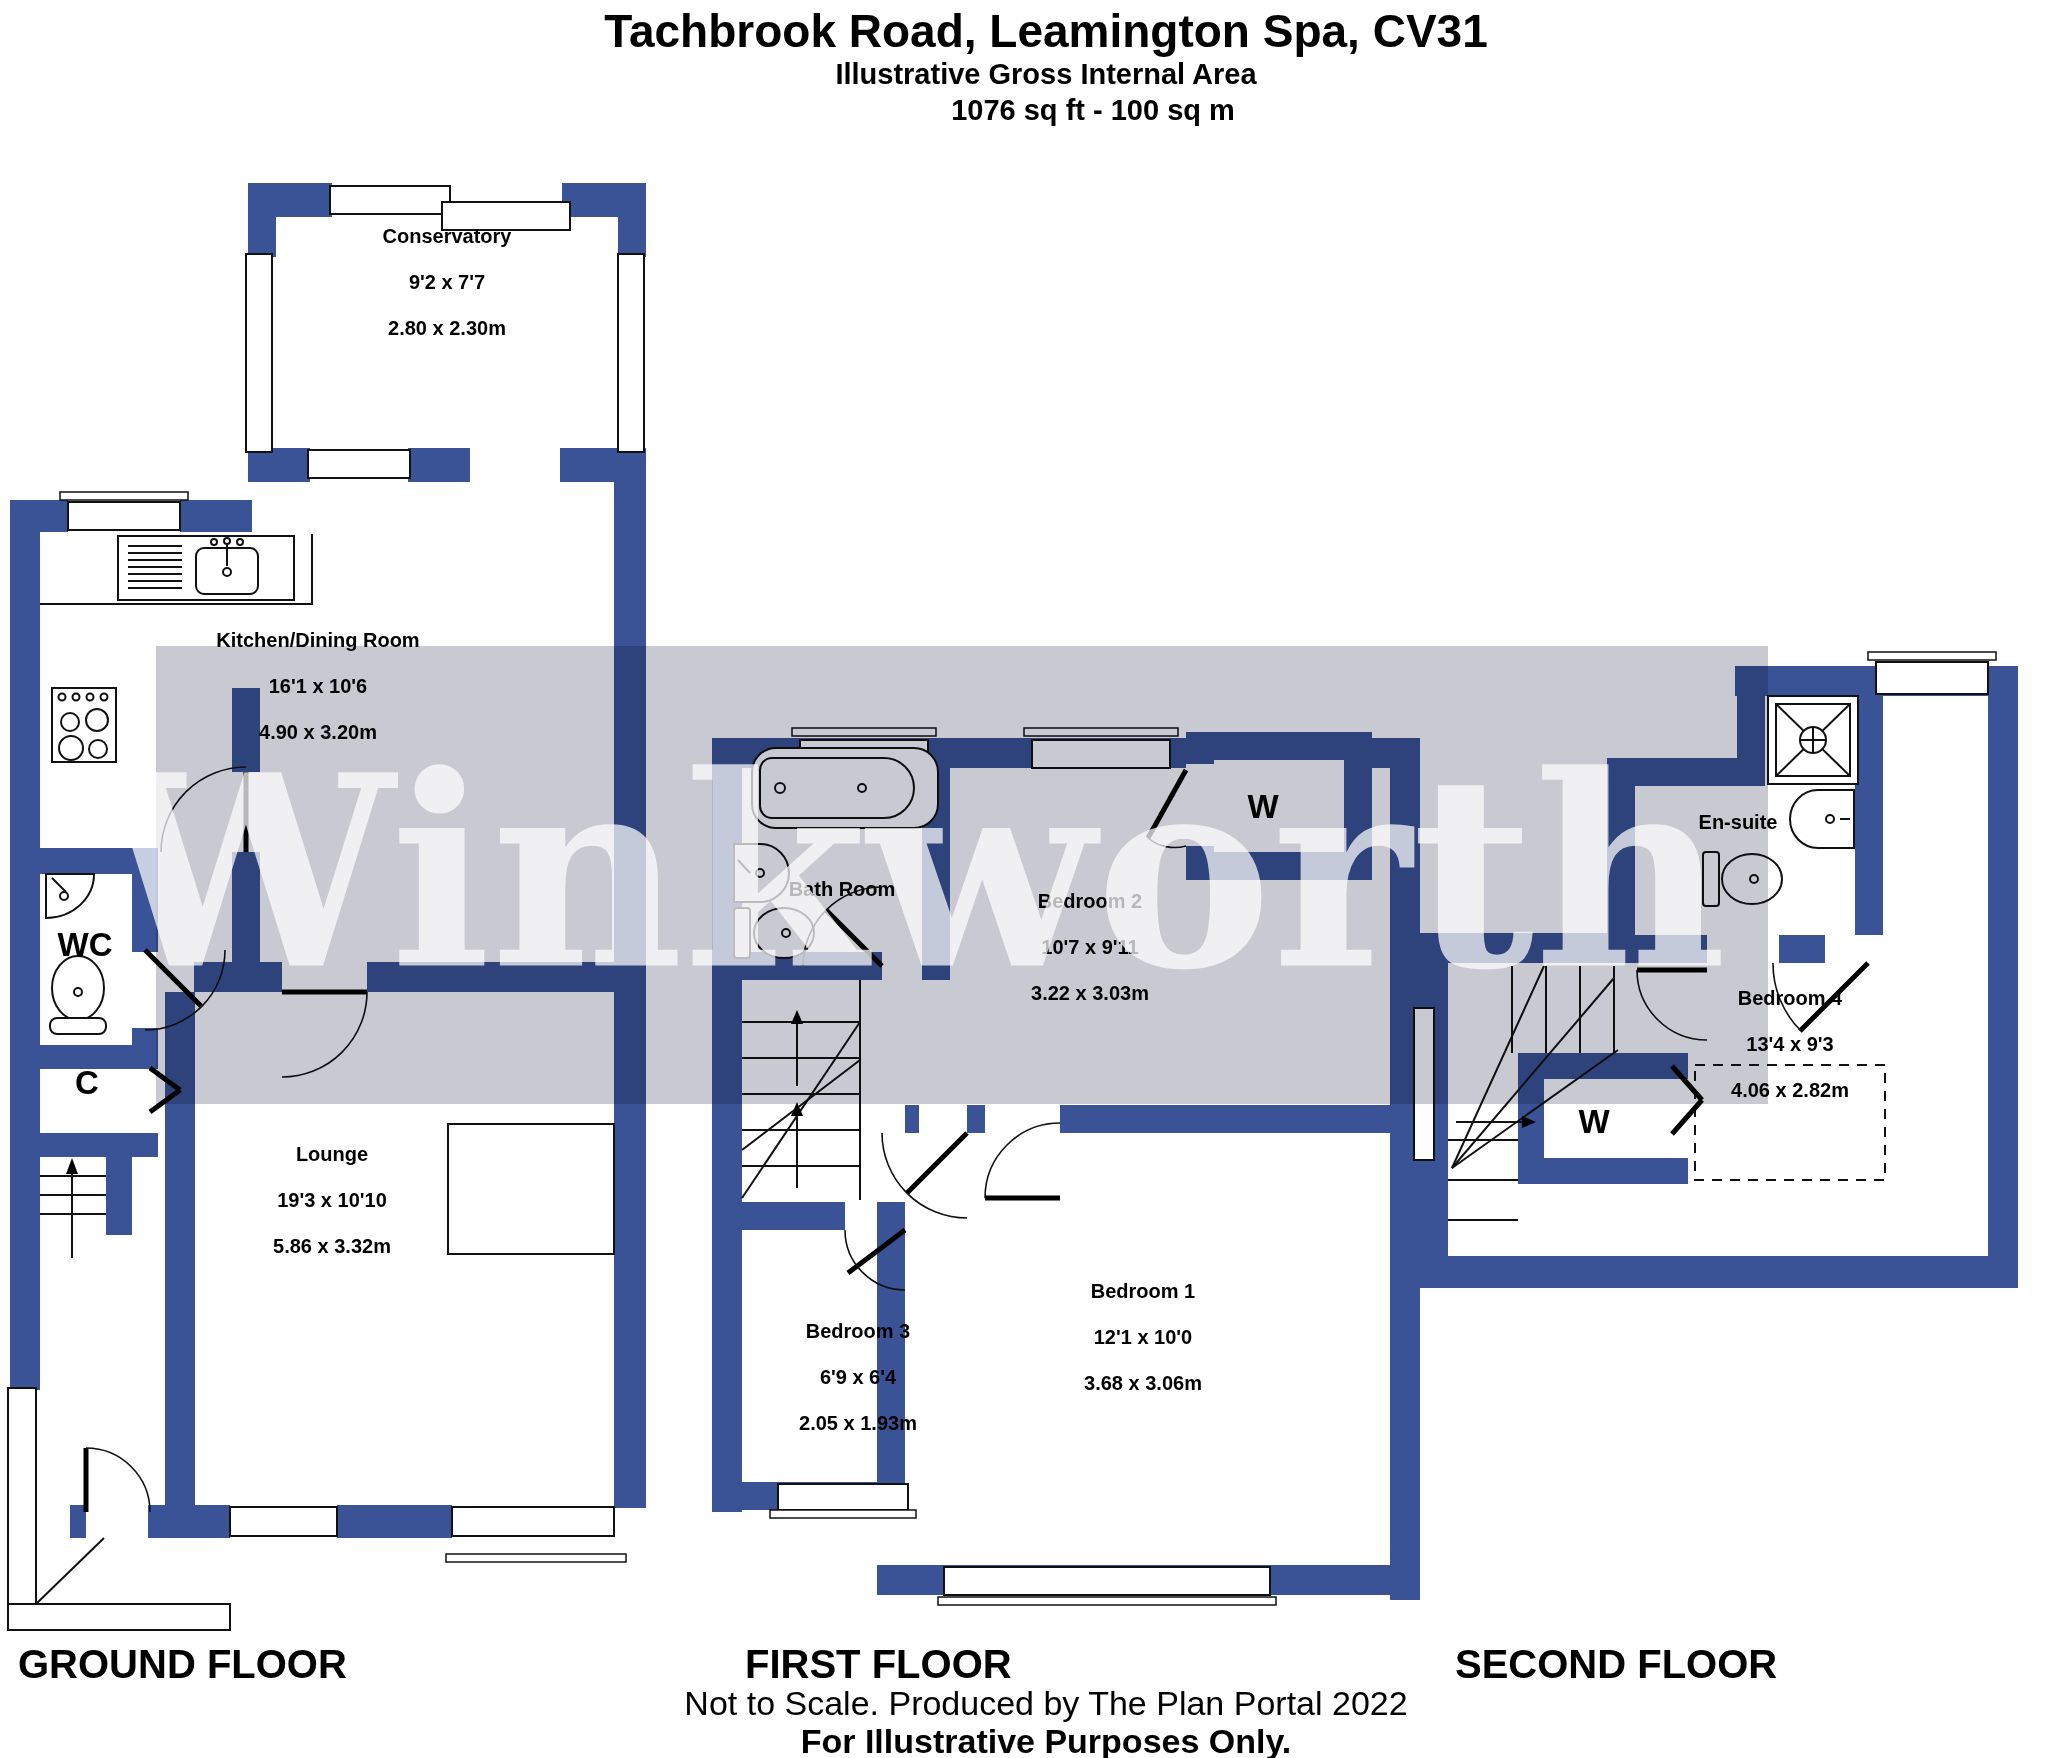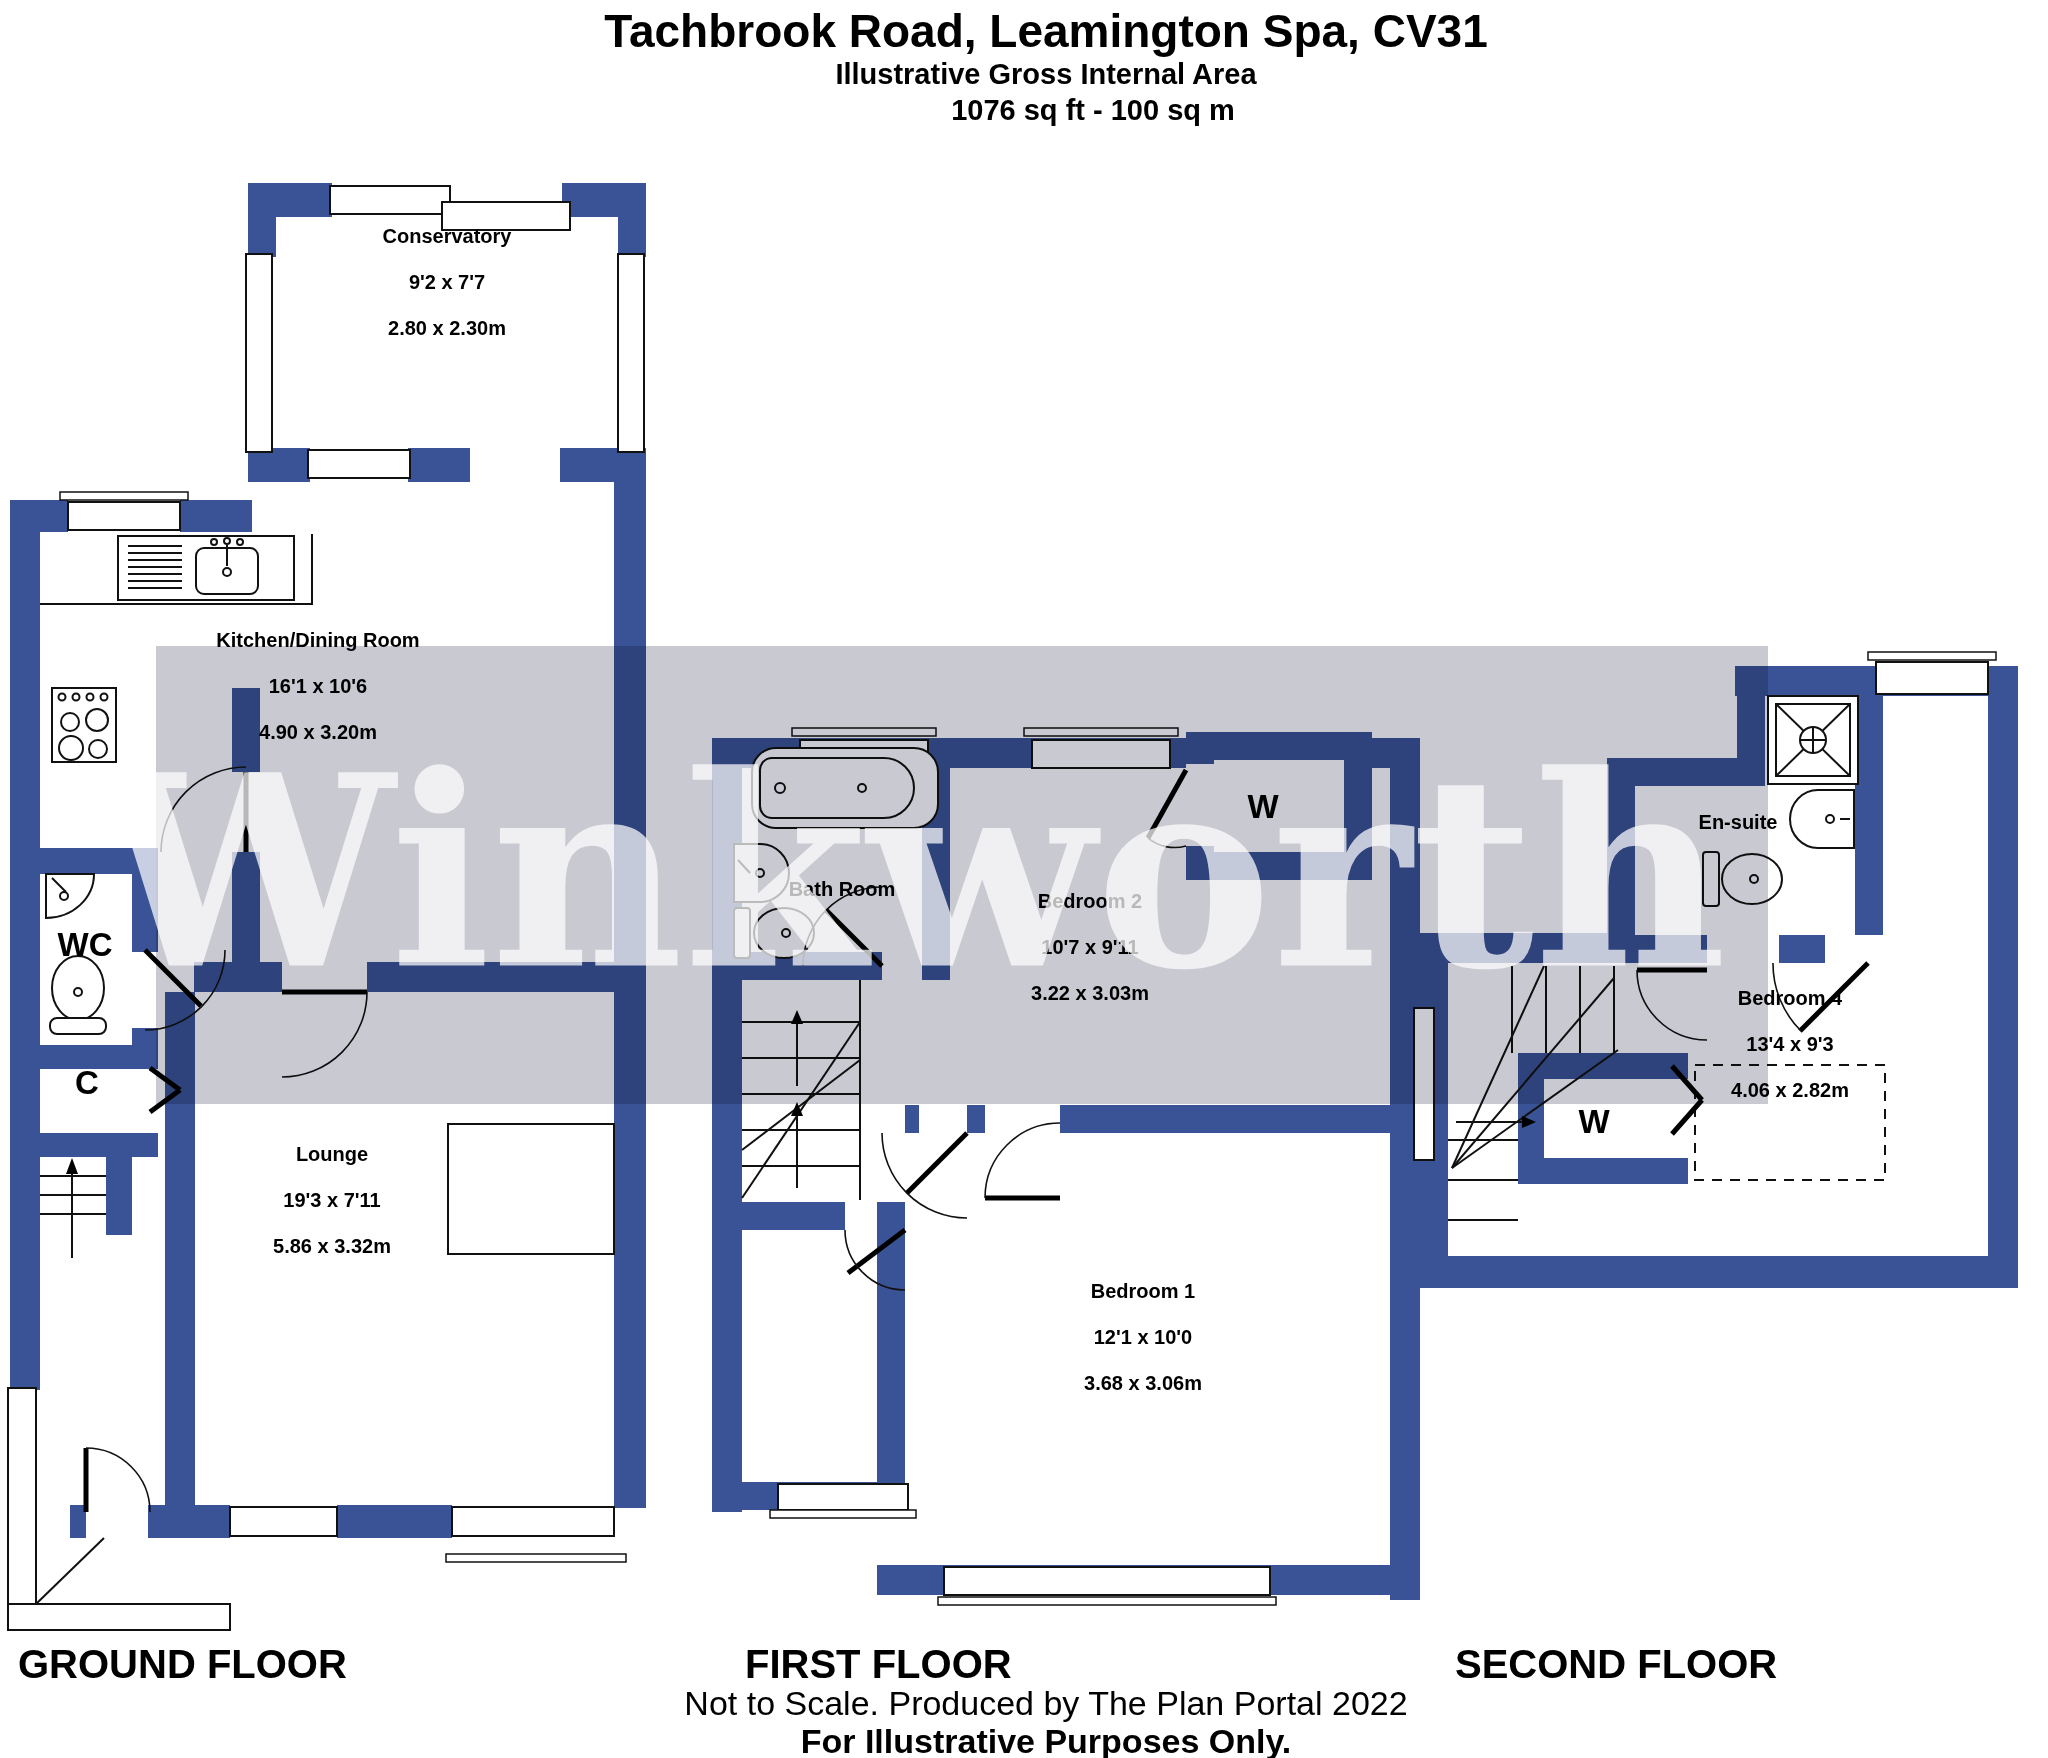--- a/index.html
+++ b/index.html
@@ -305,31 +305,36 @@
   </div>
   <div class="rlabel" style="left:318px;top:686px">
     <div>Kitchen/Dining Room</div>
     <div>16'1 x 10'6</div>
     <div>4.90 x 3.20m</div>
   </div>
   <div class="rlabel tag" style="left:85px;top:945px">WC</div>
   <div class="rlabel tag" style="left:87px;top:1083px">C</div>
   <div class="rlabel" style="left:332px;top:1200px">
     <div>Lounge</div>
-    <div>19'3 x 7'11</div>
+    <div>19'3 x 10'10</div>
     <div>5.86 x 3.32m</div>
   </div>
 
   <div class="rlabel narrow" style="left:842px;top:889px">Bath Room</div>
   <div class="rlabel" style="left:1090px;top:947px">
     <div>Bedroom 2</div>
     <div>10'7 x 9'11</div>
     <div>3.22 x 3.03m</div>
   </div>
   <div class="rlabel tag" style="left:1263px;top:807px">W</div>
+  <div class="rlabel" style="left:858px;top:1377px">
+    <div>Bedroom 3</div>
+    <div>6'9 x 6'4</div>
+    <div>2.05 x 1.93m</div>
+  </div>
   <div class="rlabel" style="left:1143px;top:1337px">
     <div>Bedroom 1</div>
     <div>12'1 x 10'0</div>
     <div>3.68 x 3.06m</div>
   </div>
 
   <div class="rlabel narrow" style="left:1738px;top:822px;width:150px">En-suite</div>
   <div class="rlabel" style="left:1790px;top:1044px">
     <div>Bedroom 4</div>
     <div>13'4 x 9'3</div>

